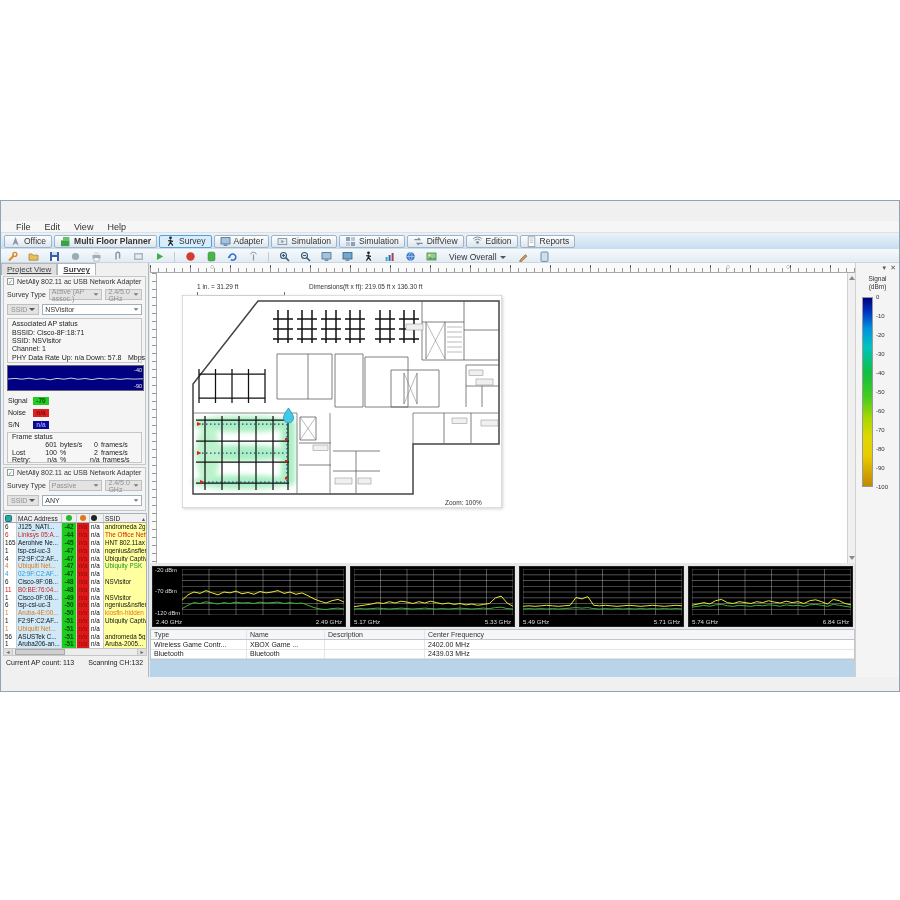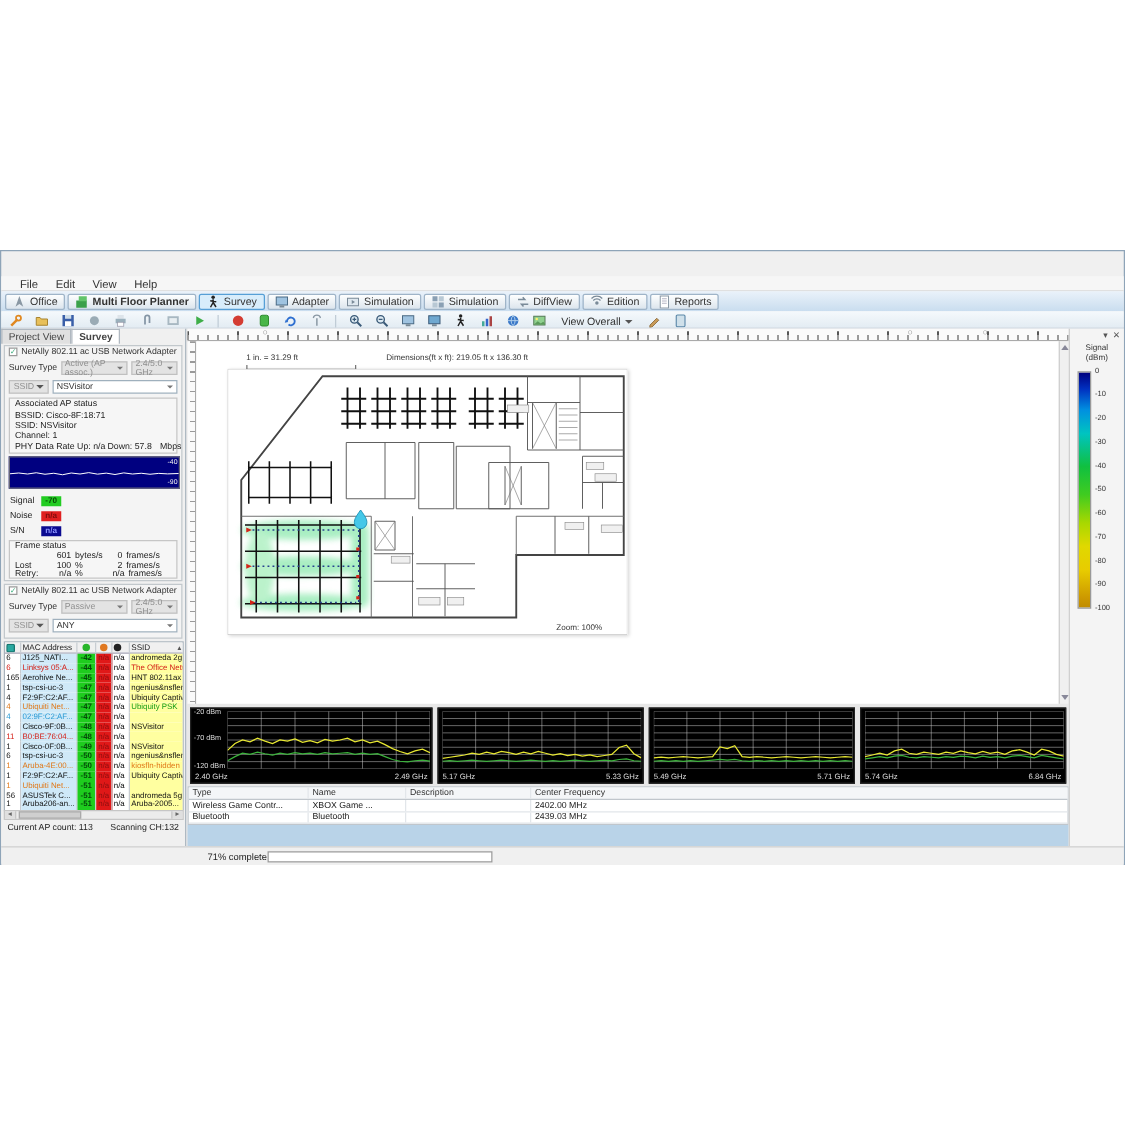--- a/index.html
+++ b/index.html
@@ -42,21 +42,21 @@
   
   .main{position:absolute;left:0;top:62px;width:898px;height:414px;background:#e8e8e8;}
   .lpanel{position:absolute;left:0;top:0;width:148px;height:414px;background:#f0f0f0;
     border-right:1px solid #aeb9c2;}
   .center{position:absolute;left:149px;top:0;width:705px;height:414px;background:#e8e8e8;}
   .rpanel{position:absolute;left:854px;top:0;width:44px;height:414px;background:#f4f4f4;
     border-left:1px solid #d0d0d0;}
   
   .lp-tabs{position:absolute;left:0;top:0;height:12px;display:flex;}
   .lp-tab{font-size:8px;color:#444;padding:1px 5px;border:1px solid #b0b8c0;border-bottom:none;
-    background:#e0e0e0;height:12px;}
+    background:#e0e0e0;height:12px;text-decoration:underline;}
   .lp-tab.active{background:#fff;font-weight:bold;}
   .grp{position:absolute;left:2px;width:143px;border:1px solid #c2c8cc;background:#f4f4f4;}
   .a1{top:13px;height:189px;} .a2{top:204px;height:44px;}
   .cbrow{position:absolute;left:3px;display:flex;align-items:center;gap:3px;font-size:7px;color:#333;}
   .cbx{width:7px;height:7px;border:1px solid #999;background:#fff;font-size:6px;line-height:6px;
     text-align:center;color:#3a7;}
   .lrow{position:absolute;left:3px;right:3px;display:flex;align-items:center;gap:3px;}
   .llab{font-size:7px;color:#333;white-space:nowrap;}
   .sel{height:11px;border:1px solid #9fb0bd;background:#fff;font-size:7px;color:#333;
     display:inline-flex;align-items:center;justify-content:space-between;padding:0 2px;gap:2px;}
@@ -921,17 +921,13 @@
           <span class="ltick" style="top: 126px;">-50</span>
           <span class="ltick" style="top: 145px;">-60</span>
           <span class="ltick" style="top: 164px;">-70</span>
           <span class="ltick" style="top: 183px;">-80</span>
           <span class="ltick" style="top: 202px;">-90</span>
           <span class="ltick" style="top: 221px;">-100</span>
         </div>
     </div>
   </div>
 
-  <div class="statusbar">
-    <span class="ptext">71% complete</span>
-    <span class="pbar"><span class="pfill" id="pfill" style="width: 71%;"></span></span>
-  </div>
 </div>
 
 </body></html>

